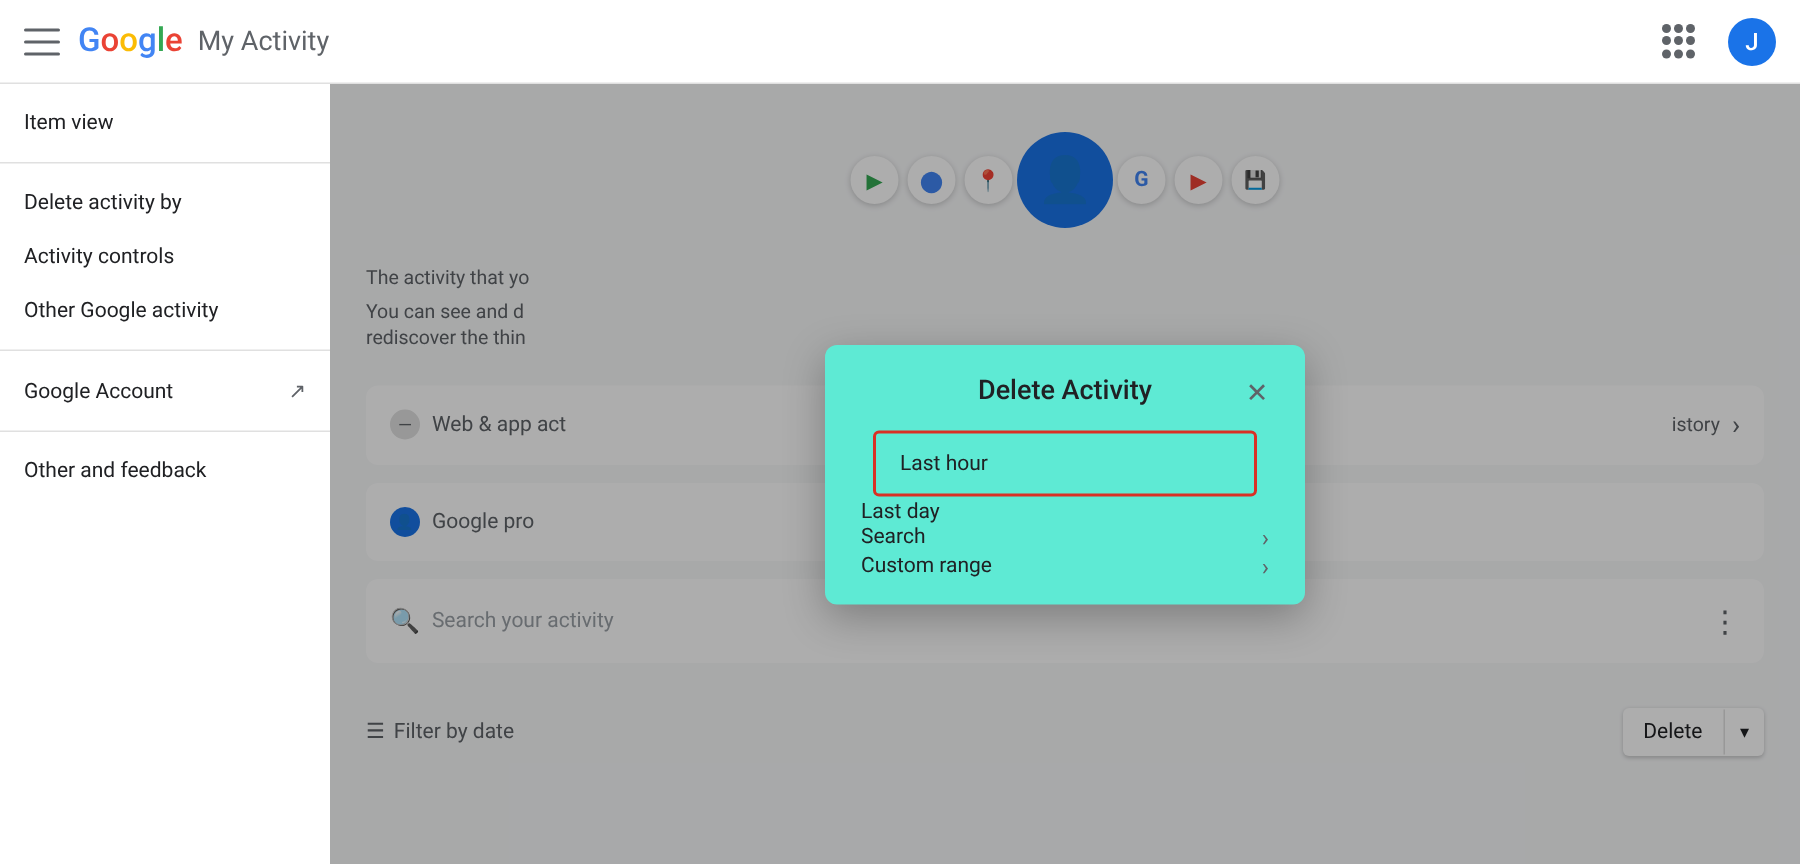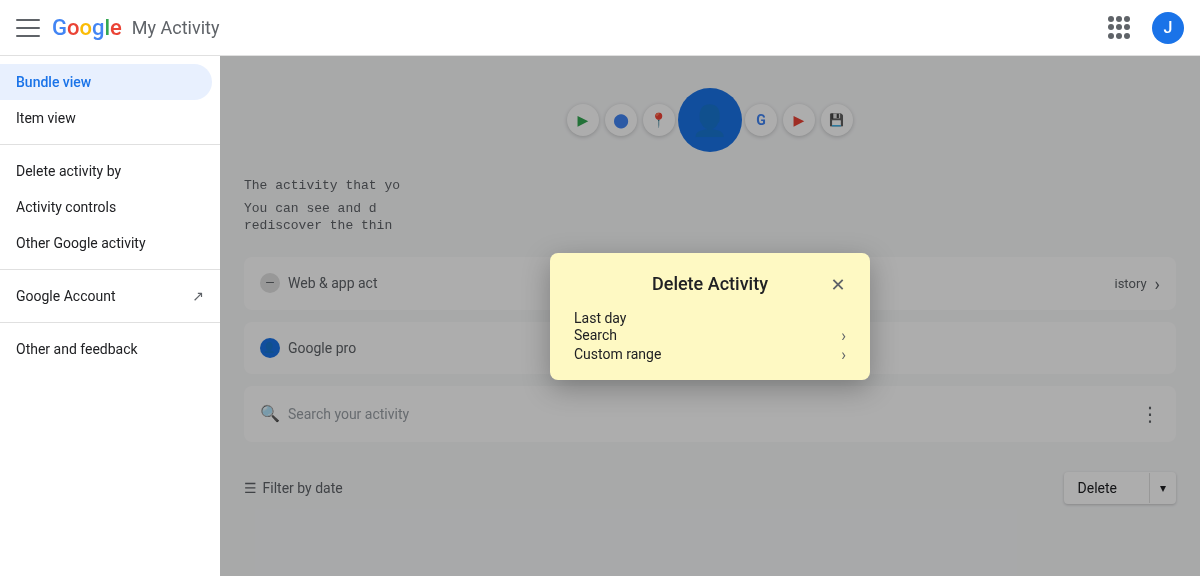--- a/index.html
+++ b/index.html
@@ -150,21 +150,21 @@
     .modal-overlay {
       position: absolute;
       top: 0; left: 0; right: 0; bottom: 0;
       z-index: 10;
       display: flex;
       align-items: center;
       justify-content: center;
     }
 
     .modal {
-      background: #fef9c3;
+      background: #5eead4;
       border-radius: 8px;
       width: 320px;
       padding: 20px 0 8px 0;
       box-shadow: 0 8px 28px rgba(0,0,0,0.28);
       position: relative;
     }
 
     .modal-header {
       display: flex;
       align-items: center;
@@ -239,23 +239,20 @@
       <span></span>
       <span></span>
     <span></span>
       <span></span>
       <span></span>
   </div>
   <div class="avatar">J</div>
 </div>
 
 <div class="sidebar">
-  <div class="sidebar-item active">
-    <span>Bundle view</span>
-  </div>
   <div class="sidebar-item">
     <span>Item view</span>
   </div>
   <div class="sidebar-divider"></div>
   <div class="sidebar-item">
     <span>Delete activity by</span>
   </div>
   <div class="sidebar-item">
     <span>Activity controls</span>
   </div>
@@ -277,21 +274,21 @@
   <div class="bg-icons">
     <div style="width:32px;height:32px;border-radius:50%;background:#fff;display:flex;align-items:center;justify-content:center;font-size:14px;box-shadow:0 1px 4px rgba(0,0,0,0.2);margin:0 3px;color:#34A853;">▶</div>
     <div style="width:32px;height:32px;border-radius:50%;background:#fff;display:flex;align-items:center;justify-content:center;font-size:14px;box-shadow:0 1px 4px rgba(0,0,0,0.2);margin:0 3px;color:#4285F4;">⬤</div>
     <div style="width:32px;height:32px;border-radius:50%;background:#fff;display:flex;align-items:center;justify-content:center;font-size:14px;box-shadow:0 1px 4px rgba(0,0,0,0.2);margin:0 3px;color:#EA4335;">📍</div>
     <div class="bg-icon-large">👤</div>
     <div style="width:32px;height:32px;border-radius:50%;background:#fff;display:flex;align-items:center;justify-content:center;font-size:14px;box-shadow:0 1px 4px rgba(0,0,0,0.2);margin:0 3px;color:#4285F4;font-weight:700;">G</div>
     <div style="width:32px;height:32px;border-radius:50%;background:#fff;display:flex;align-items:center;justify-content:center;font-size:14px;box-shadow:0 1px 4px rgba(0,0,0,0.2);margin:0 3px;color:#EA4335;">▶</div>
     <div style="width:32px;height:32px;border-radius:50%;background:#fff;display:flex;align-items:center;justify-content:center;font-size:12px;box-shadow:0 1px 4px rgba(0,0,0,0.2);margin:0 3px;color:#5f6368;">💾</div>
   </div>
 
-  <div style="margin-bottom:12px;font-family:Liberation Mono, monospace;">
+  <div style="margin-bottom:12px;">
     <div style="font-size:13px;color:#5f6368;line-height:1.6;max-width:500px;">
       The activity that yo<span style="opacity:0"> </span>
     </div>
     <div style="font-size:13px;color:#5f6368;margin-top:4px;">
       You can see and d
     </div>
     <div style="font-size:13px;color:#5f6368;line-height:1.6;">
       rediscover the thin
     </div>
   </div>
@@ -309,39 +306,44 @@
     <div class="bg-card">
       <span style="color:#5f6368;font-size:16px;margin-right:8px;">🔍</span>
       <span style="color:#9aa0a6;font-size:14px;">Search your activity</span>
       <span style="margin-left:auto;color:#5f6368;font-size:20px;">⋮</span>
     </div>
     <div class="filter-bar">
       <div style="display:flex;align-items:center;gap:6px;font-size:14px;color:#5f6368;">
         <span>☰</span>
         <span>Filter by date</span>
       </div>
-      <div style="display:flex;align-items:center;gap:18px;background:#fff;border-radius:4px;overflow:hidden;box-shadow:0 1px 3px rgba(0,0,0,0.2);">
+      <div style="display:flex;align-items:center;gap:0;background:#fff;border-radius:4px;overflow:hidden;box-shadow:0 1px 3px rgba(0,0,0,0.2);">
         <span style="padding:8px 14px;font-size:14px;color:#202124;">Delete</span>
         <span style="padding:8px 10px;border-left:1px solid #e0e0e0;font-size:12px;color:#202124;">▾</span>
       </div>
     </div>
   </div>
 </div>
 
 <div style="position:absolute;top:56px;left:220px;right:0;bottom:0;background:rgba(0,0,0,0.32);z-index:5;"></div>
 
 <div class="modal-overlay" style="top:56px;left:220px;">
   <div class="modal">
     <div class="modal-header">
       <span class="modal-title">Delete Activity</span>
       <div class="modal-close">
         <span>✕</span>
       </div>
     </div>
 
+    <div style="padding: 0 16px; margin-bottom: 2px;">
+      <div class="modal-option selected">
+        <span>Last hour</span>
+      </div>
+    </div>
 
     <div class="modal-option">
       <span>Last day</span>
     </div>
 
     <div class="modal-option">
       <span>Search</span>
       <span class="chevron">›</span>
     </div>
 

